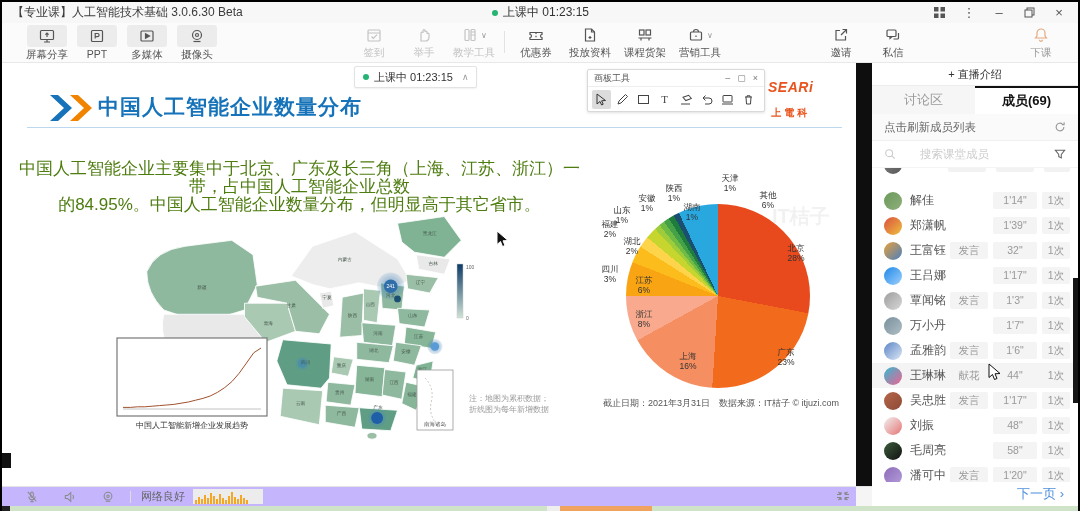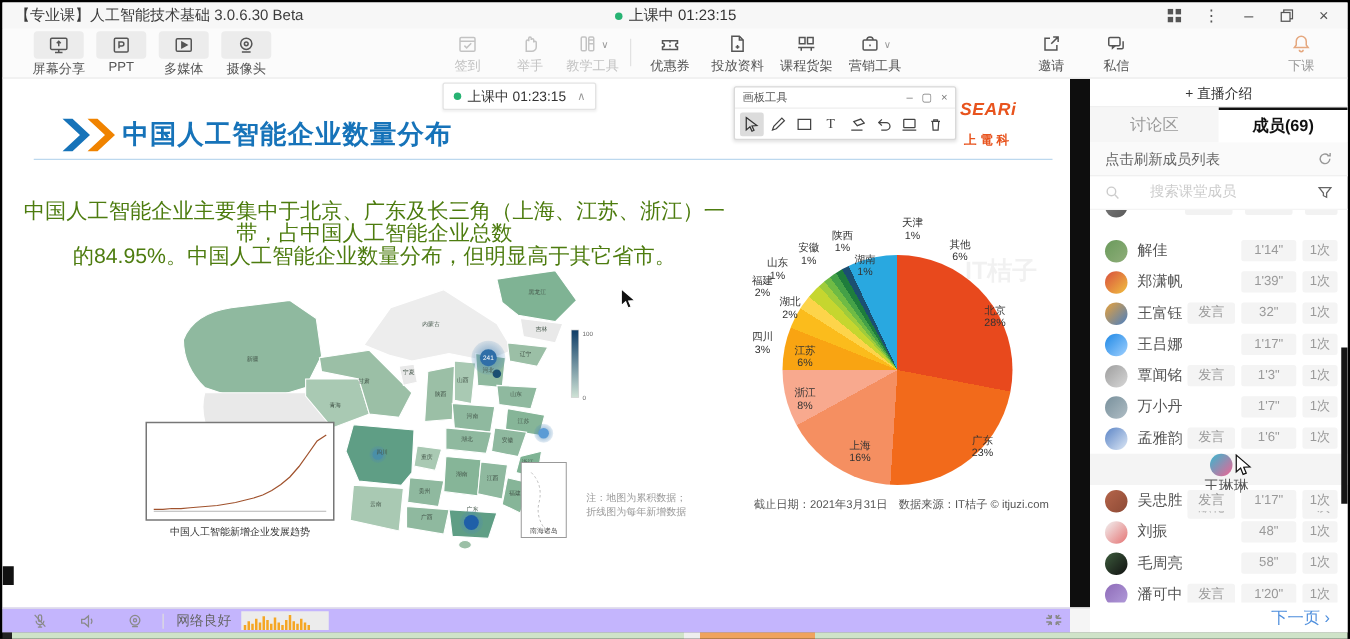--- a/index.html
+++ b/index.html
@@ -85,21 +85,21 @@
   .sb-tab.active{background:#fff;color:#111;font-weight:bold;border-top:2px solid #111;}
   .sb-refresh{height:26px;background:#fafafa;display:flex;align-items:center;font-size:11.5px;color:#666;
     padding:0 12px;flex:none;border-bottom:1px solid #f0f0f0;}
   .sb-refresh .ric{margin-left:auto;color:#999;}
   .sb-search{height:26px;display:flex;align-items:center;padding:0 12px;gap:22px;flex:none;border-bottom:1px solid #f4f4f4;}
   .sb-search input{border:none;outline:none;flex:1;font-size:11.5px;color:#555;min-width:0;
     font-family:"Liberation Sans","DejaVu Sans",sans-serif;}
   .sb-search input::placeholder{color:#ccc;}
   .member-list{flex:1;overflow:hidden;}
   .member-row{display:flex;align-items:center;height:25px;padding:0 8px 0 12px;}
-  .member-row.hl{background:#f4f4f4;flex-direction:column;}
+  .member-row.hl{background:#f4f4f4;}
   .member-row.partial{height:20px;overflow:hidden;align-items:flex-start;opacity:.75;}
   .member-row.partial .inner{display:flex;align-items:center;margin-top:-12px;width:100%;}
   .avatar{width:18px;height:18px;border-radius:50%;flex:none;}
   .m-name{font-size:12px;color:#555;margin-left:8px;white-space:nowrap;}
   .m-badges{margin-left:auto;display:flex;gap:5px;align-items:center;}
   .badge{background:#f4f4f4;color:#999;font-size:10.5px;border-radius:2px;height:17px;line-height:17px;text-align:center;}
   .m-badge{width:38px;}
   .m-time{width:44px;}
   .m-count{width:28px;}
   .ghost{width:38px;height:14px;background:#eee;border-radius:2px;margin-left:5px;}

